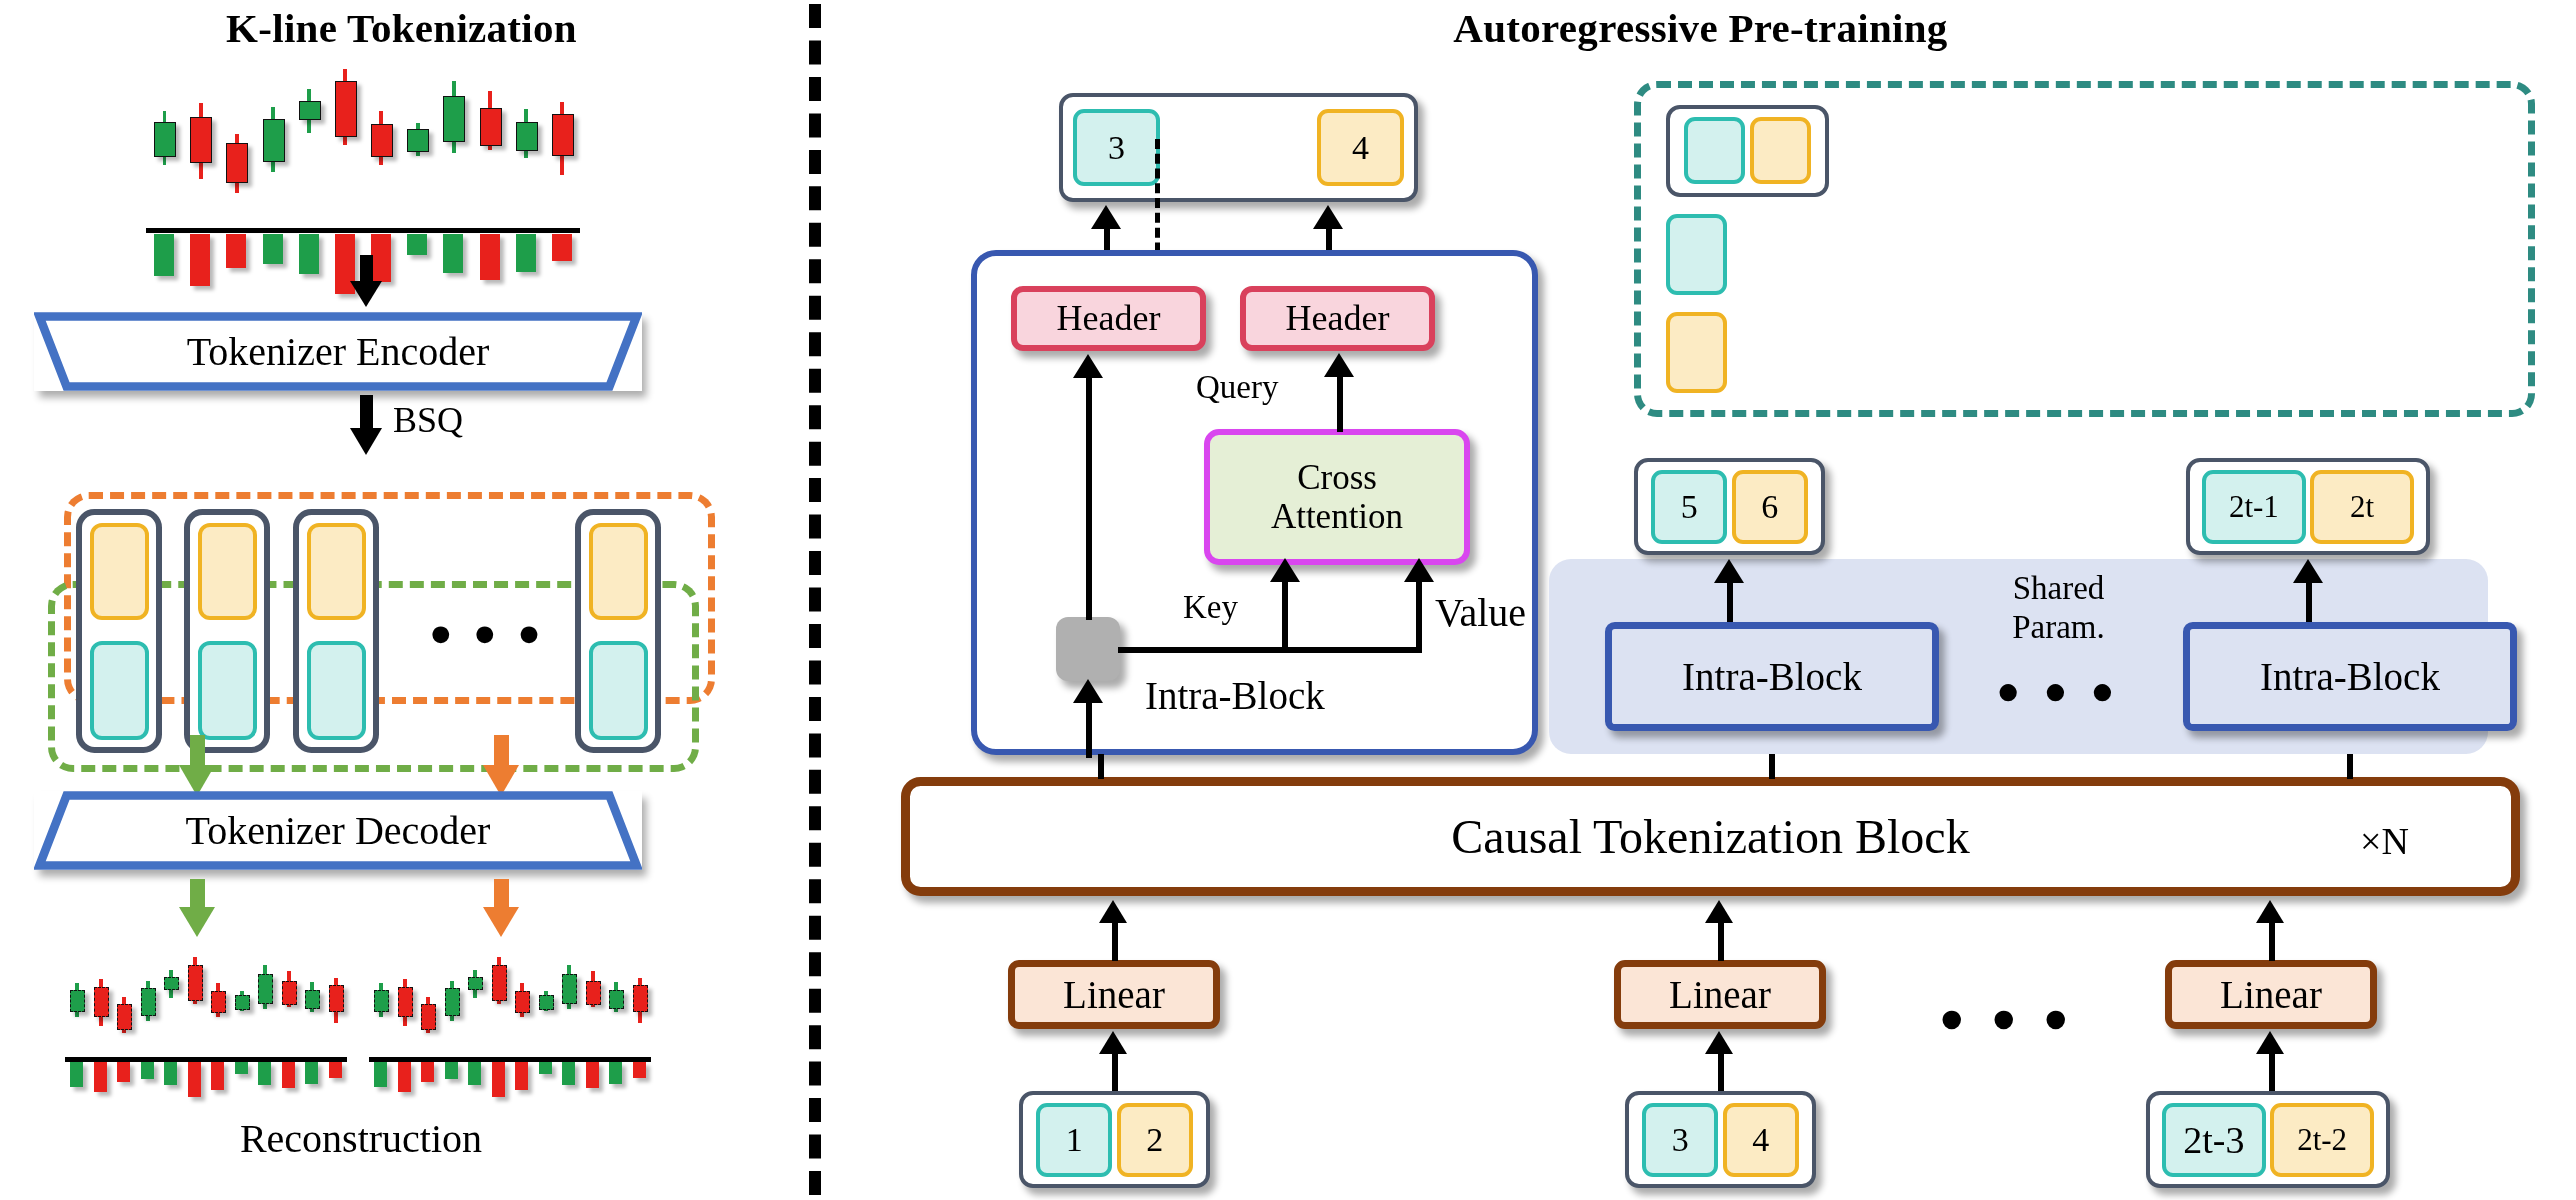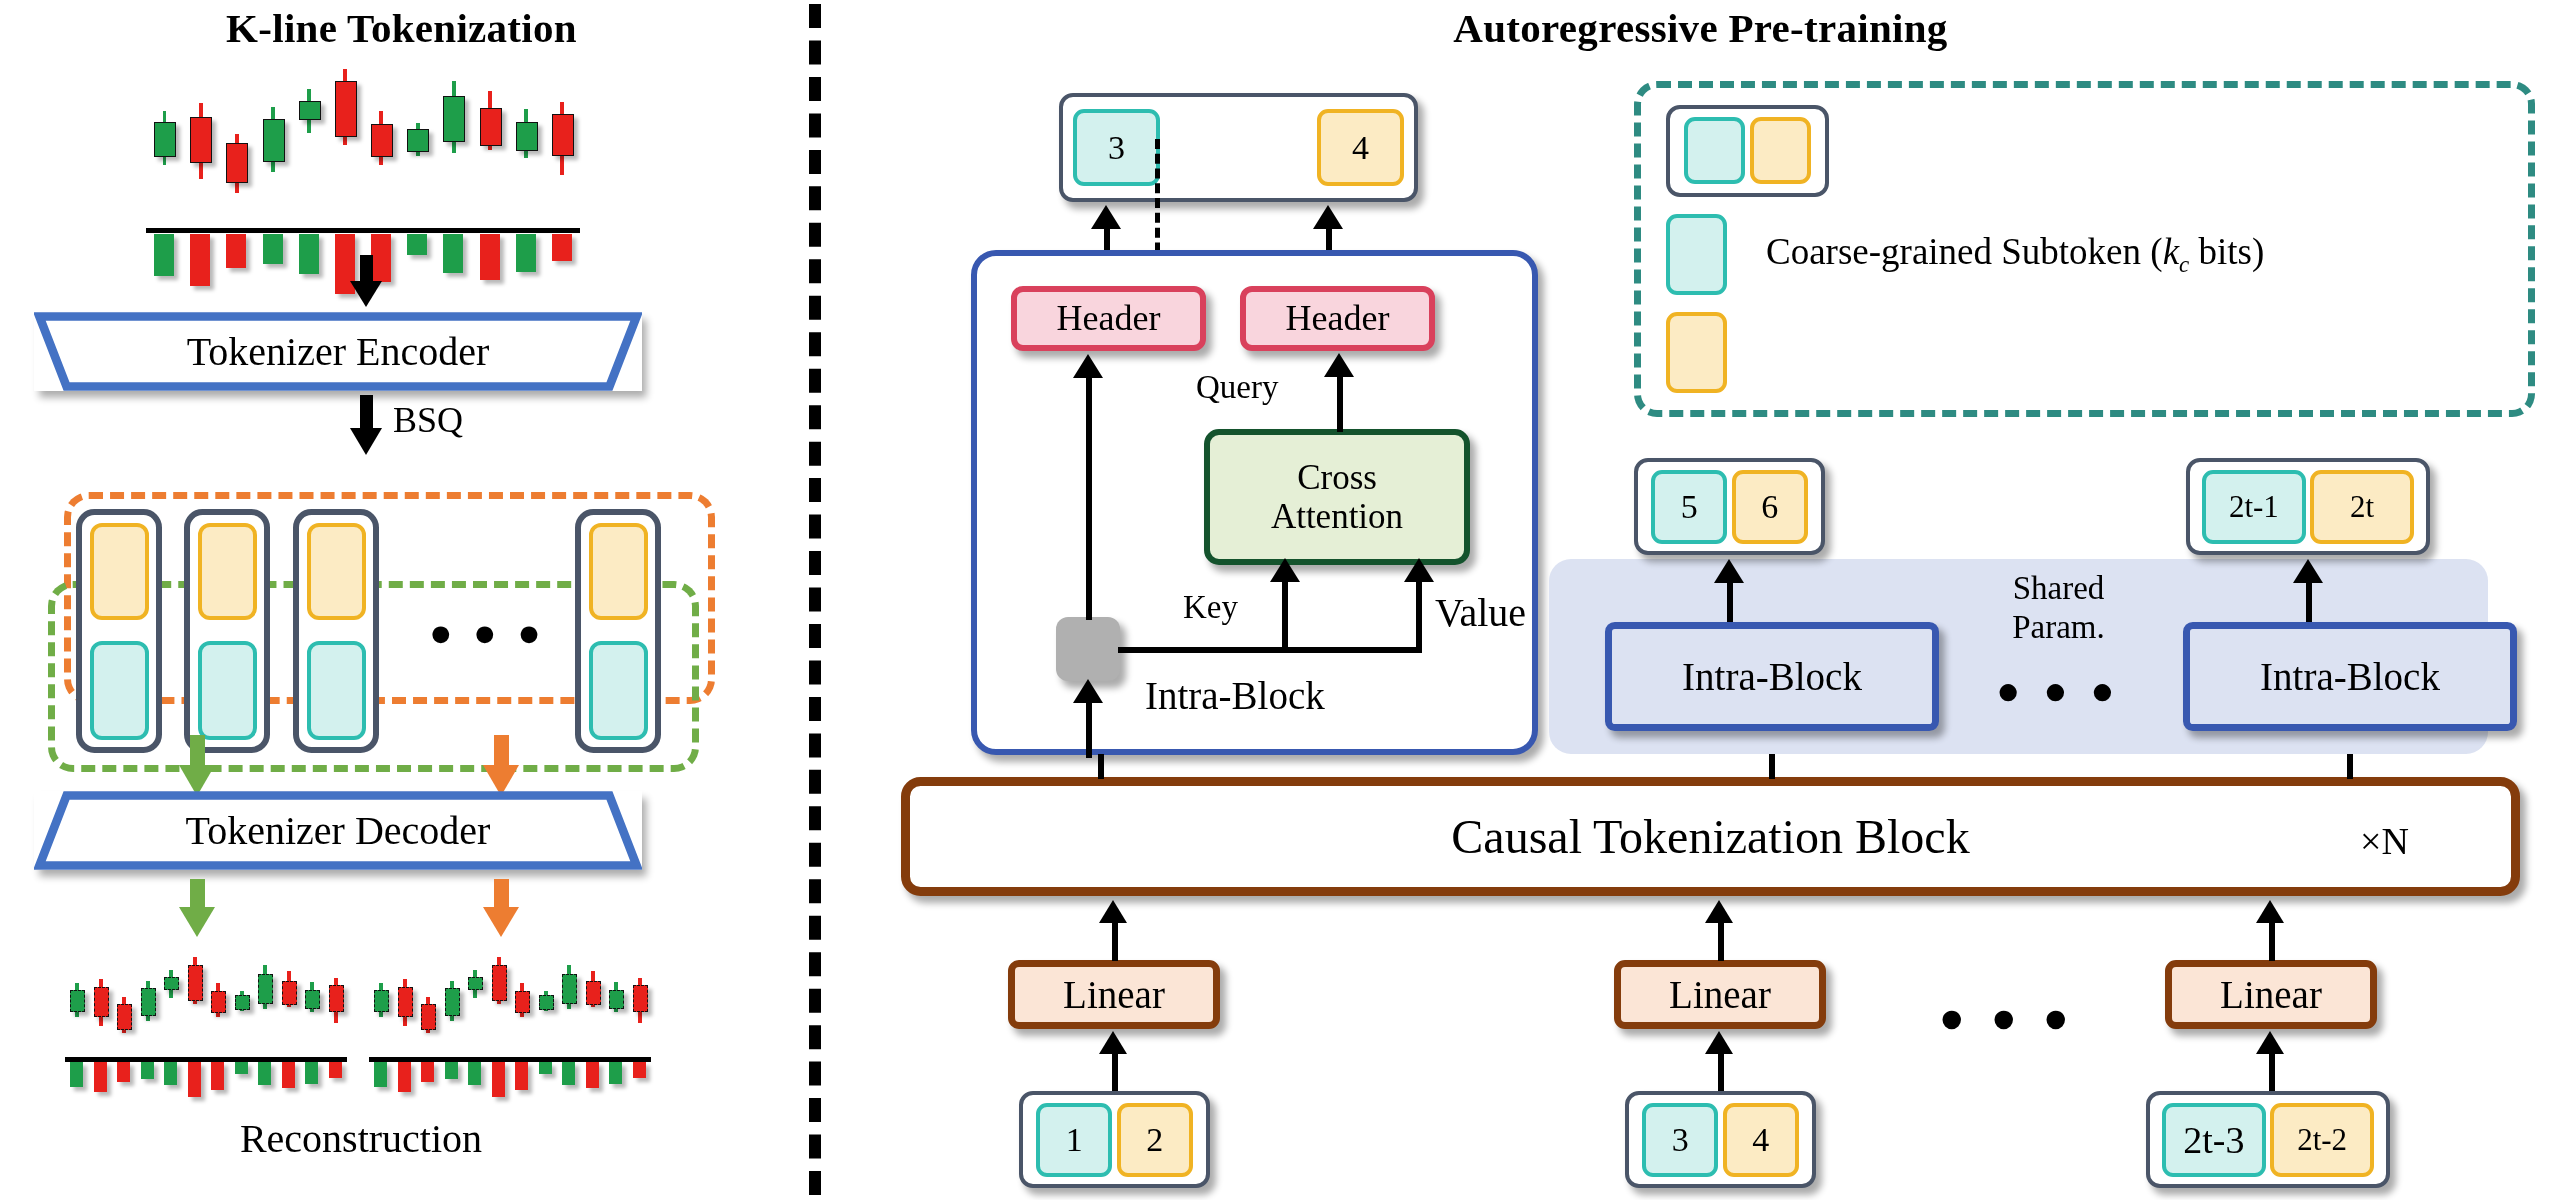--- a/index.html
+++ b/index.html
@@ -262,21 +262,21 @@
             border:6.5px solid #3858b0;border-radius:25px;background:#fff;box-sizing:border-box;"></div>
 
 <div class="abs rbox shadow" style="left:1011px;top:286px;width:195px;height:65px;background:#f9d5dd;
             border:6px solid #d9415c;border-radius:12px;font-size:36px;">Header</div>
 <div class="abs rbox shadow" style="left:1240px;top:286px;width:195px;height:65px;background:#f9d5dd;
             border:6px solid #d9415c;border-radius:12px;font-size:36px;">Header</div>
 
 <div class="abs" style="left:1196px;top:369px;font-size:33px;">Query</div>
 
 <div class="abs shadow" style="left:1204px;top:429px;width:266px;height:136px;background:#e5efd6;
-            border:6px solid #14532d;border-radius:15px;box-sizing:border-box;
+            border:6px solid #d946ef;border-radius:15px;box-sizing:border-box;
             display:flex;align-items:center;justify-content:center;text-align:center;
             font-size:35px;line-height:1.12;white-space:pre-line;">Cross
 Attention</div>
 
 <div class="abs" style="left:1324px;top:353px;width:30px;height:79px;">
   <div style="position:absolute;left:12.5px;top:12px;width:6px;height:67px;background:#000;"></div>
   <div style="position:absolute;left:0;top:0;width:0;height:0;border-left:15px solid transparent;border-right:15px solid transparent;border-bottom:24px solid #000;"></div>
 </div>
 
 <div class="abs shadow" style="left:1056px;top:617px;width:64px;height:64px;background:#b0b0b0;
@@ -306,21 +306,20 @@
 
 <div class="abs" style="left:1666px;top:104px;width:825px;height:93px;display:flex;align-items:center;">
   <div class="tok-shell" style="width:163px;height:92px;padding:0 4.3px;">
     <div class="sub sub-c" style="width:61px;height:67px;"></div>
     <div class="sub sub-f" style="width:61px;height:67px;margin-left:5.4px;"></div>
   </div>
 </div>
 
 <div class="abs" style="left:1666px;top:211px;width:825px;height:87px;display:flex;align-items:center;">
   <div class="sub sub-c" style="width:61px;height:81px;"></div>
-  <div style="margin-left:39px;font-size:37px;">Coarse-grained Subtoken (<i>k</i><sub><i>c</i></sub> bits)</div>
 </div>
 
 <div class="abs" style="left:1666px;top:309px;width:825px;height:87px;display:flex;align-items:center;">
   <div class="sub sub-f" style="width:61px;height:81px;"></div>
 </div>
 
 <div class="abs" style="left:1549px;top:559px;width:939px;height:195px;background:#dce2f2;
             border-radius:22px;"></div>
 
 <div class="tok-shell shadow" style="left:1634px;top:458px;width:191px;height:97px;position:absolute;">

